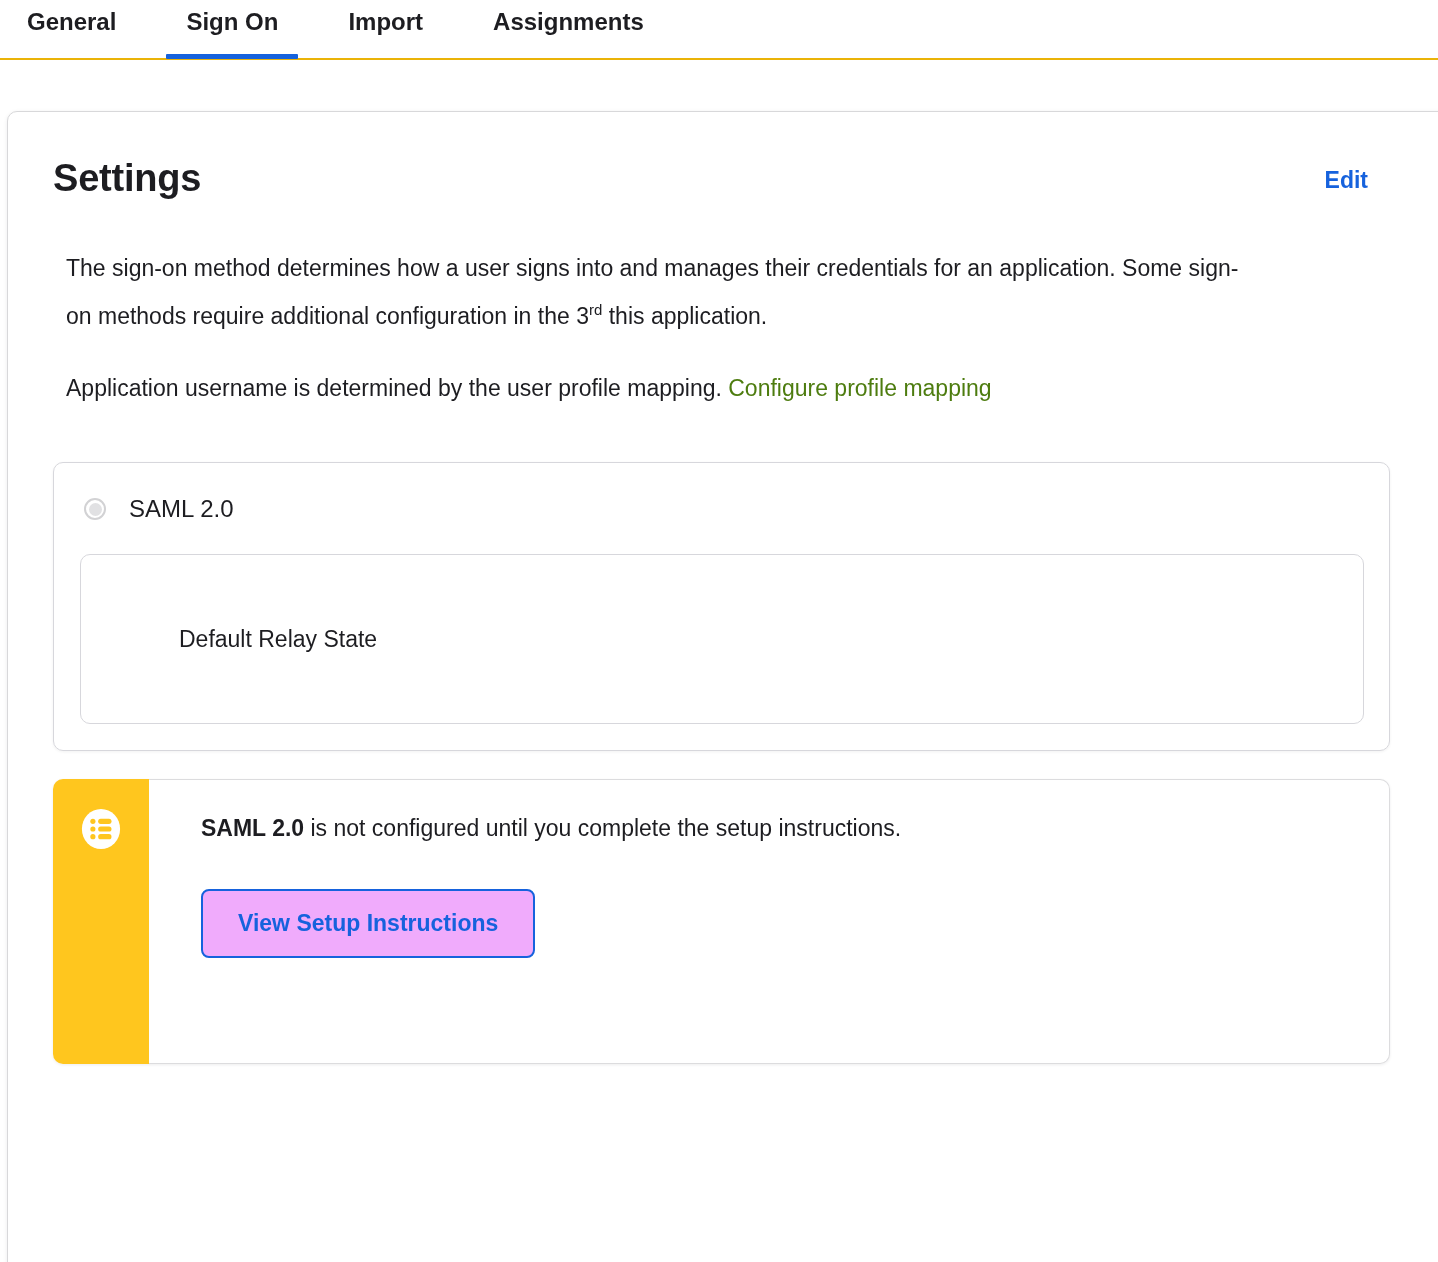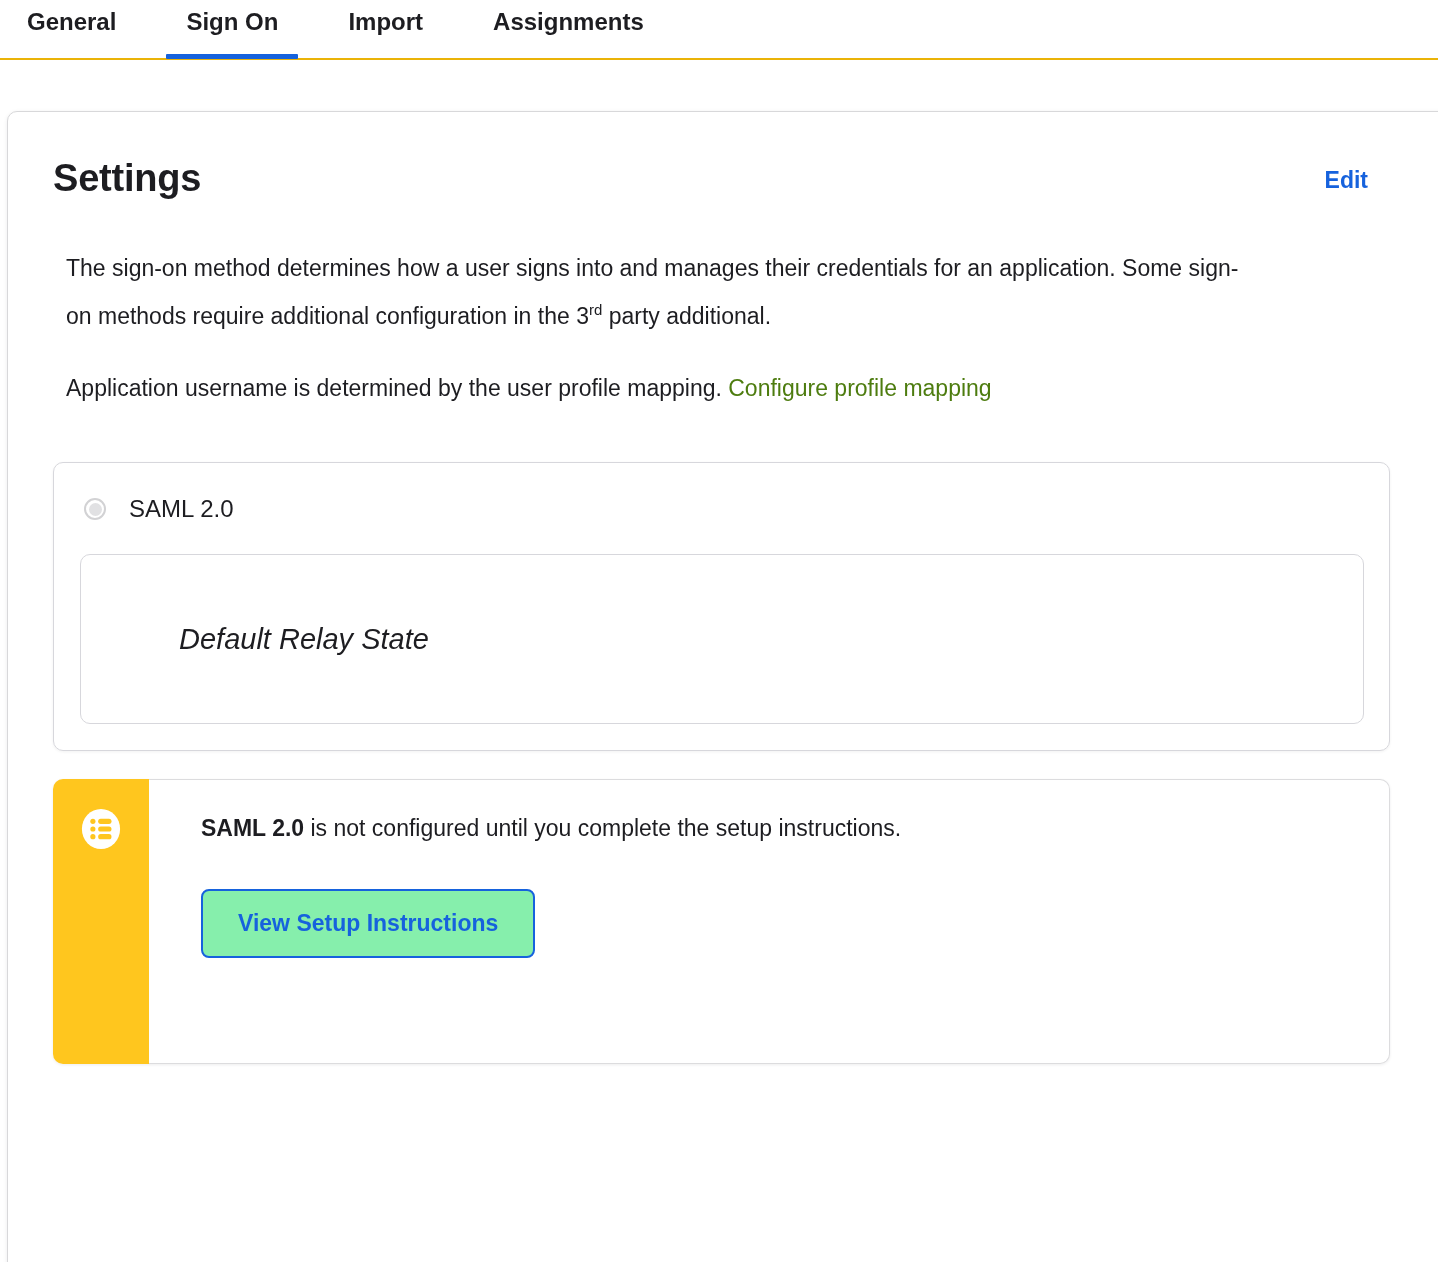--- a/index.html
+++ b/index.html
@@ -141,21 +141,21 @@
   .inner-box {
     margin-top: 31px;
     border: 1px solid #d7d7dc;
     border-radius: 10px;
     height: 170px;
     box-sizing: border-box;
     display: flex;
     align-items: center;
     padding-left: 98px;
   }
-  .field-label { font-size: 29px; font-style: italic; }
+  .field-label { font-size: 23px; }
 
   
   .callout {
     margin-top: 28px;
     display: flex;
     border-radius: 10px;
     box-shadow: 0 1px 3px rgba(29,29,33,0.08);
     min-height: 285px;
     box-sizing: border-box;
   }
@@ -175,21 +175,21 @@
     border-radius: 0 10px 10px 0;
     padding: 33px 25px 30px 52px;
     box-sizing: border-box;
   }
   .callout-message { font-size: 23px; line-height: 30px; }
   .callout-message b { font-weight: 700; }
 
   .setup-btn {
     margin-top: 46px;
     display: inline-block;
-    background: #86efac;
+    background: #f0abfc;
     border: 2px solid #1662dd;
     border-radius: 8px;
     color: #1662dd;
     font-family: "Liberation Sans", sans-serif;
     font-size: 23px;
     font-weight: 700;
     padding: 19px 35px;
     cursor: pointer;
   }
   .metadata-line {
@@ -209,21 +209,21 @@
 </nav>
 
 <section class="card">
 
   <div class="card-header">
     <h1 class="card-title" style="margin:0">Settings</h1>
     <a class="edit-link">Edit</a>
   </div>
 
 
-  <p class="body-text desc" style="margin-top:44px;margin-bottom:0"><span>The sign-on method determines how a user signs into and manages their credentials for an application. Some sign-on methods require additional configuration in the 3</span><sup>rd</sup><span> party additional.</span></p>
+  <p class="body-text desc" style="margin-top:44px;margin-bottom:0"><span>The sign-on method determines how a user signs into and manages their credentials for an application. Some sign-on methods require additional configuration in the 3</span><sup>rd</sup><span> this application.</span></p>
 
   <p class="body-text mapping-line" style="margin-bottom:0"><span>Application username is determined by the user profile mapping. </span><a class="inline-link">Configure profile mapping</a></p>
 
   <div class="method-box">
     <div class="radio-row">
       <span class="radio-outer" role="radio" aria-checked="true">
         <span class="radio-inner"></span>
       </span>
       <label class="radio-label">SAML 2.0</label>
     </div>

